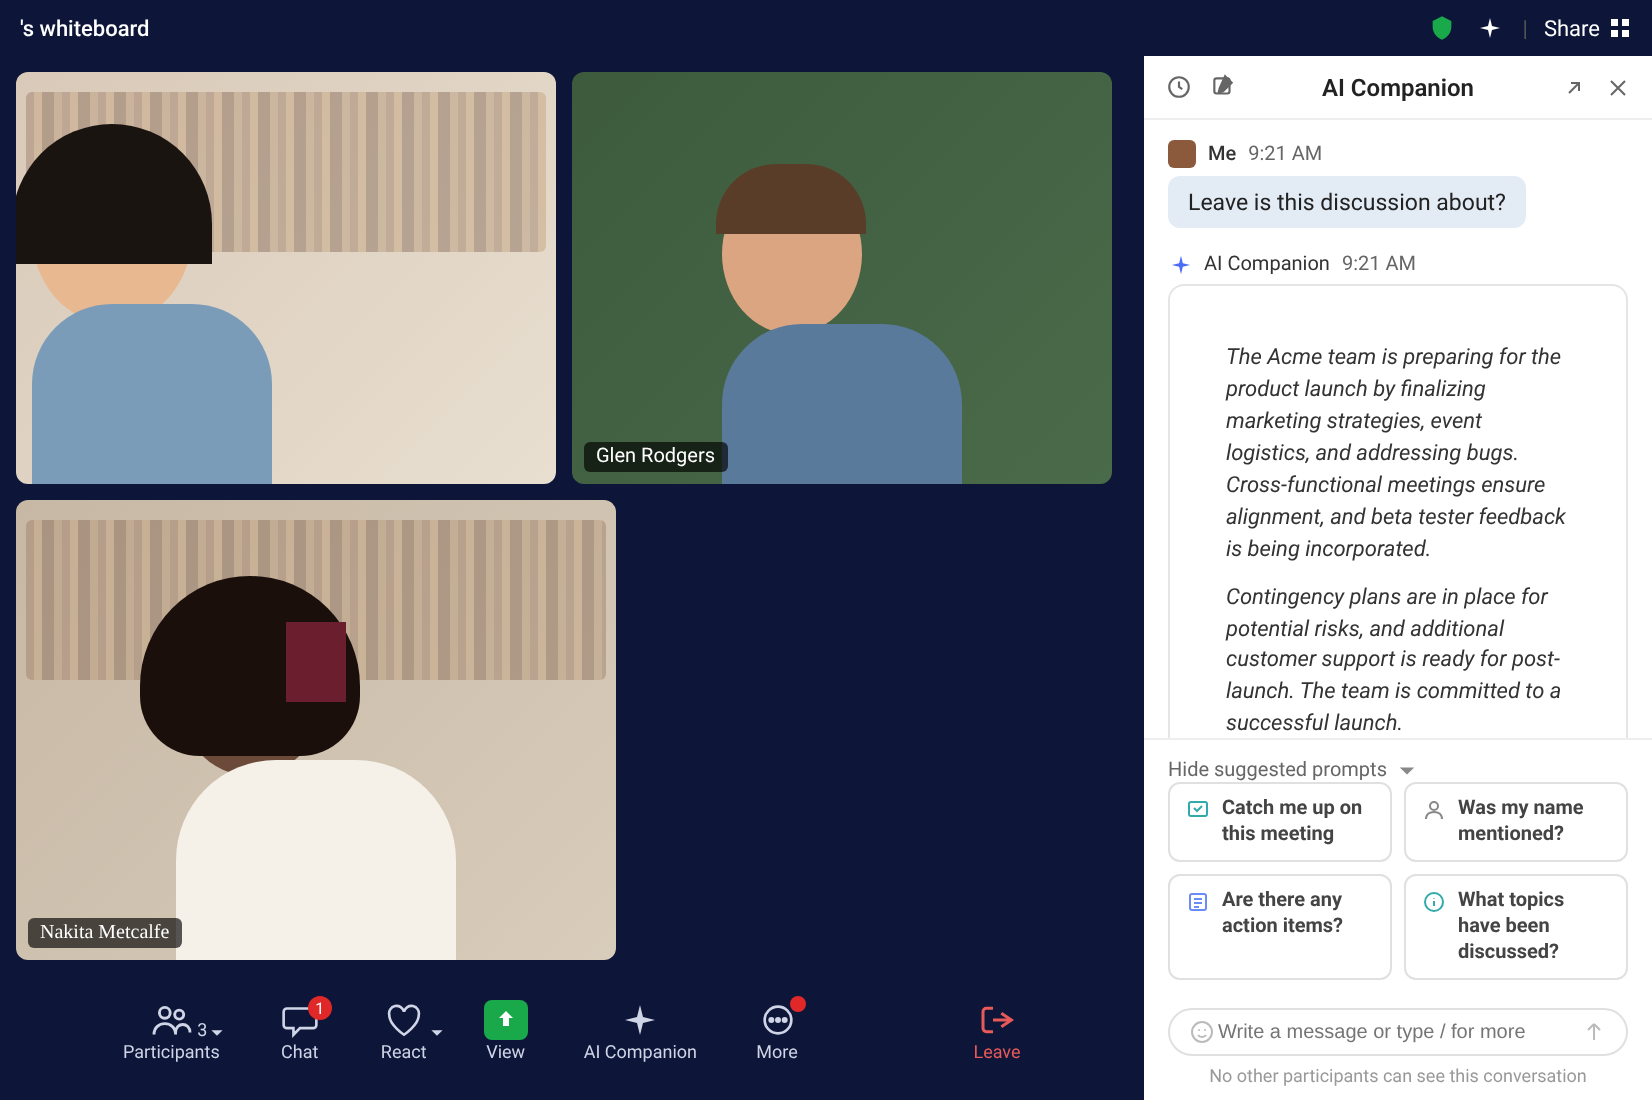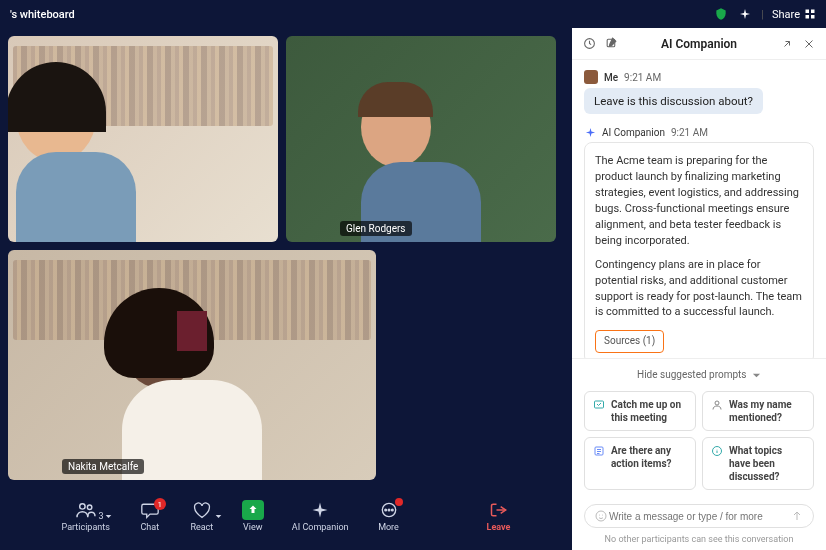--- a/index.html
+++ b/index.html
@@ -9,58 +9,58 @@
 .topbar-left { font-weight: 500; }
 .topbar-right { display: flex; align-items: center; gap: 8px; }
 .topbar-ico { width: 16px; height: 16px; display: inline-flex; align-items: center; justify-content: center; }
 .topbar-view { display: inline-flex; align-items: center; gap: 4px; font-size: 11px; }
 .main { flex: 1; display: flex; min-height: 0; }
 .video-area { flex: 1; display: flex; flex-direction: column; padding: 8px 8px 0 8px; gap: 8px; min-height: 0; }
 .video-row { display: flex; gap: 8px; }
 .tile { position: relative; border-radius: 6px; overflow: hidden; }
 .tile-top-left { width: 270px; height: 206px; background: linear-gradient(135deg,#d9c9b8,#e8dfd0); }
 .tile-top-right { width: 270px; height: 206px; background: linear-gradient(135deg,#3d5a3d,#4a6b4a); }
-.tile-bottom { width: 368px; height: 230px; background: linear-gradient(135deg,#c7b8a5,#d8ccba); }
+.tile-bottom { width: 300px; height: 230px; background: linear-gradient(135deg,#c7b8a5,#d8ccba); font-family: Liberation Serif, serif; }
 .tile .bookshelf { position:absolute; top:10px; left:5px; right:5px; height:80px; background: repeating-linear-gradient(90deg,#a0826d 0 4px,#c4a581 4px 8px,#8b6f5c 8px 14px,#b89b7d 14px 18px); opacity:0.5; border-radius:3px;}
-.name-tag { position: absolute; bottom: 6px; left: 6px; background: rgba(0,0,0,0.65); color: #fff; font-size: 10px; padding: 2px 6px; border-radius: 3px; margin-left: 48px; }
+.name-tag { position: absolute; bottom: 6px; left: 6px; background: rgba(0,0,0,0.65); color: #fff; font-size: 10px; padding: 2px 6px; border-radius: 3px; }
 .person { position:absolute; bottom:0; left:50%; transform:translateX(-50%); }
 .head { border-radius:50%; background:#c99070; }
 .tile-top-left .person { left:25%; }
 .tile-top-left .head { width:80px; height:90px; background:#e8b890; }
 .tile-top-left .hair { width:100px; height:70px; background:#1a1410; border-radius:50px 50px 0 0; position:absolute; top:-10px; left:-10px; }
 .tile-top-left .body { width:120px; height:90px; background:#7a9cb8; border-radius:40px 40px 0 0; margin-top:-10px;}
 .tile-top-right .person { left:50%; }
 .tile-top-right .head { width:70px; height:80px; background:#dca582; }
 .tile-top-right .hair { width:75px; height:35px; background:#5a3d28; border-radius:30px 30px 0 0; position:absolute; top:-5px; left:-3px;}
 .tile-top-right .body { width:120px; height:80px; background:#5a7a9c; border-radius:40px 40px 0 0; margin-top:-5px;}
 .tile-bottom .person { left:50%; }
 .tile-bottom .head { width:75px; height:85px; background:#6b4a3a; }
 .tile-bottom .hair { width:110px; height:90px; background:#1a0f0a; border-radius:55px 55px 30px 30px; position:absolute; top:-15px; left:-18px;}
 .tile-bottom .body { width:140px; height:100px; background:#f5f0e8; border-radius:50px 50px 0 0; margin-top:-8px;}
 .tile-bottom .shirt { position:absolute; top:8px; left:50%; transform:translateX(-50%); width:30px; height:40px; background:#6b1f2e; }
 .bottom-nav { height: 56px; display: flex; align-items: center; justify-content: center; gap: 28px; color: #cfd5e6; }
 .nav-item { display: flex; flex-direction: column; align-items: center; gap: 2px; font-size: 9px; cursor:pointer; position:relative; }
 .nav-ico { width: 24px; height: 20px; display:flex; align-items:center; justify-content:center; position:relative;}
 .nav-badge { position:absolute; top:-2px; right:-4px; background:#e02828; color:#fff; font-size:8px; width:12px; height:12px; border-radius:50%; display:flex; align-items:center; justify-content:center;}
 .share-ico { background:#19a84a; border-radius:4px; width:22px; height:20px; display:flex; align-items:center; justify-content:center;}
-.leave-item { color:#e85a5a;font-weight:bold; }
+.leave-item { color:#e85a5a; }
 .sidebar { width: 254px; background: #fff; display: flex; flex-direction: column; font-size: 11px; color:#222; }
 .sidebar-head { height: 32px; display: flex; align-items: center; padding: 0 10px; border-bottom: 1px solid #eee; gap:8px;}
 .sidebar-title { flex:1; text-align:center; font-weight:600; font-size:12px; color:#222;}
 .head-ico { width:14px; height:14px; color:#666; display:inline-flex; align-items:center; justify-content:center; cursor:pointer;}
 .chat { flex:1; overflow-y:auto; padding: 10px 12px; }
 .msg-meta { display:flex; align-items:center; gap:6px; font-size:10px; color:#666; margin-bottom:4px;}
 .msg-meta .avatar { width:14px; height:14px; border-radius:3px; background:#8b5a3c;}
 .msg-meta .sparkle { width:12px; height:12px; display:inline-flex; align-items:center; justify-content:center;}
 .user-bubble { background:#e3ebf5; padding:6px 10px; border-radius:6px; font-size:11.5px; color:#222; display:inline-block; margin-bottom:12px;}
-.ai-body { border:1px solid #e5e5e5; border-radius:8px; padding:10px; font-size:11px; line-height:1.45; color:#333;}
+.ai-body { border:1px solid #e5e5e5; border-radius:8px; padding:28px; font-size:11px; line-height:1.45; color:#333;font-style:italic;}
 .ai-body p { margin-bottom:8px;}
 .sources { display:inline-block; border:1px solid #f97316; border-radius:4px; padding:3px 8px; font-size:10px; color:#555; margin-top:2px; cursor:pointer;}
 .prompts { border-top:1px solid #eee; padding:10px 12px 6px;}
-.prompts-toggle { text-align:center; font-size:10px; color:#666; margin-bottom:11px; cursor:pointer;}
+.prompts-toggle { font-size:10px; color:#666; margin-bottom:0; cursor:pointer;}
 .prompt-grid { display:grid; grid-template-columns:1fr 1fr; gap:6px;font-weight:bold;}
 .prompt-card { border:1px solid #e0e0e0; border-radius:6px; padding:6px 8px; font-size:10px; color:#444; display:flex; align-items:flex-start; gap:6px; cursor:pointer; line-height:1.3;}
 .prompt-ico { width:12px; height:12px; flex-shrink:0; margin-top:1px;}
 .composer { padding:8px 12px 6px;}
 .compose-field { display:flex; align-items:center; border:1px solid #e0e0e0; border-radius:16px; padding:5px 10px; gap:2px;}
 .compose-field input { flex:1; border:none; outline:none; font-size:10px; color:#333; background:transparent;}
 .privacy { text-align:center; font-size:9px; color:#999; padding-bottom:6px;}
 svg { display:block; }
 </style>
 </head>

